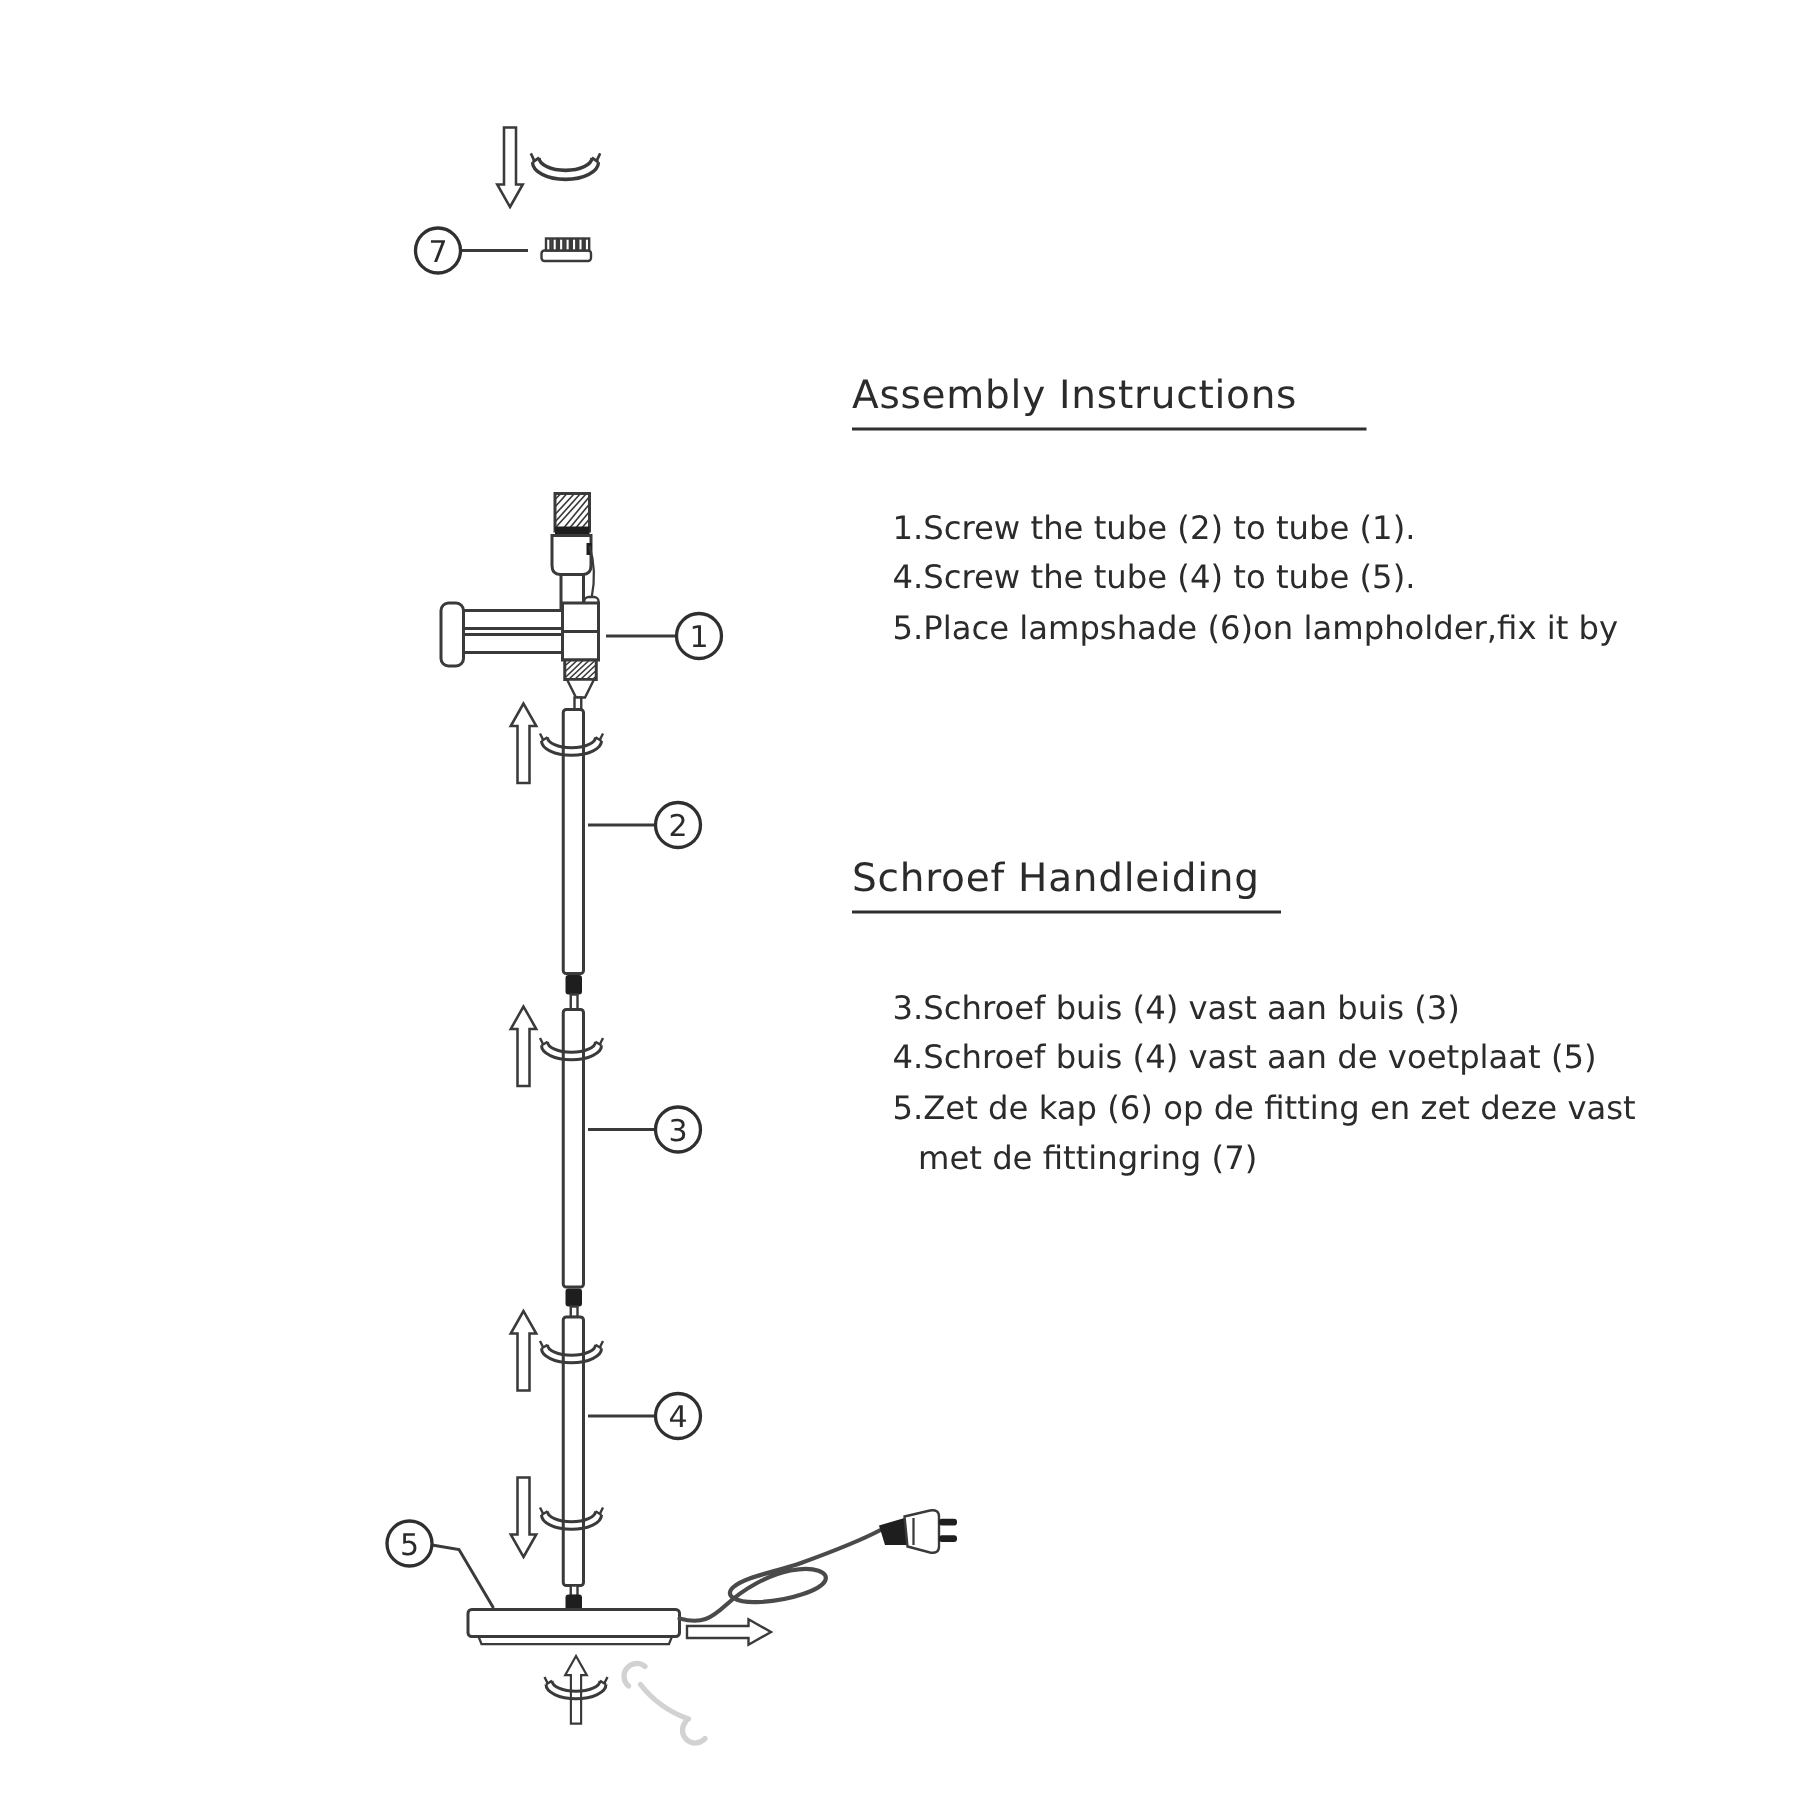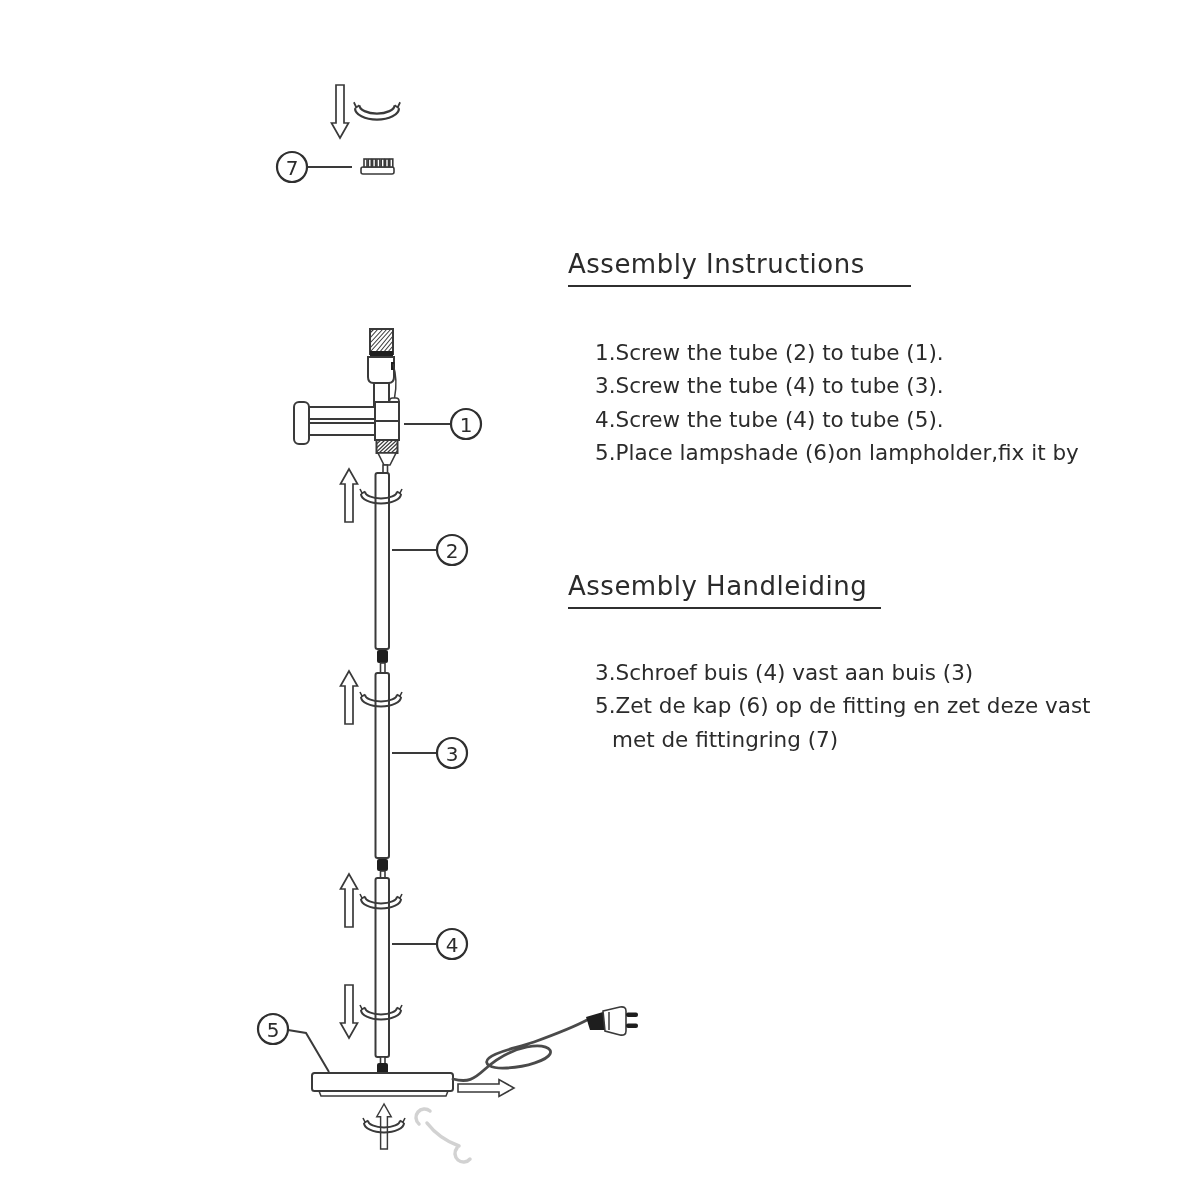--- a/index.html
+++ b/index.html
@@ -170,25 +170,25 @@
     <g>
       <path class="wrench" d="M430,1111 A8,8 0 1 0 419,1124"></path>
       <path class="wrench" d="M427,1123 C437,1136 448,1142 459,1146"></path>
       <path class="wrench" d="M457,1148 A8,8 0 1 0 470,1159"></path>
     </g>
   </svg>
 
   <div class="title en">Assembly Instructions</div>
   <div class="steps en">
     <div class="step">1.Screw the tube (2) to tube (1).</div>
-    <div class="step">3.Screw the tube (4) to tube (3).</div>
     <div class="step">4.Screw the tube (4) to tube (5).</div>
     <div class="step">5.Place lampshade (6)on lampholder,fix it by</div>
   </div>
 
-  <div class="title nl">Assembly Handleiding</div>
+  <div class="title nl">Schroef Handleiding</div>
   <div class="steps nl">
     <div class="step">3.Schroef buis (4) vast aan buis (3)</div>
+    <div class="step">4.Schroef buis (4) vast aan de voetplaat (5)</div>
     <div class="step">5.Zet de kap (6) op de fitting en zet deze vast</div>
     <div class="step cont">met de fittingring (7)</div>
   </div>
 
 </div>
 
 </body></html>

